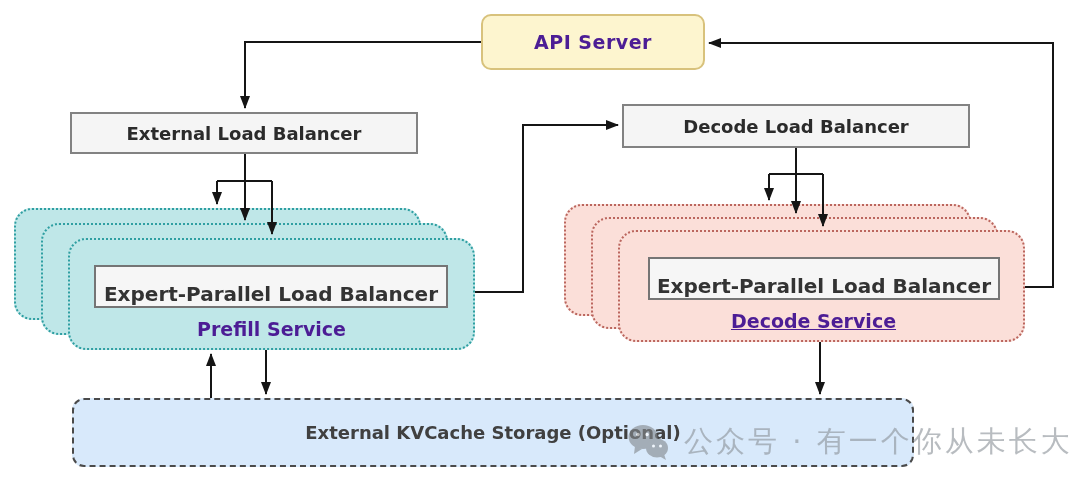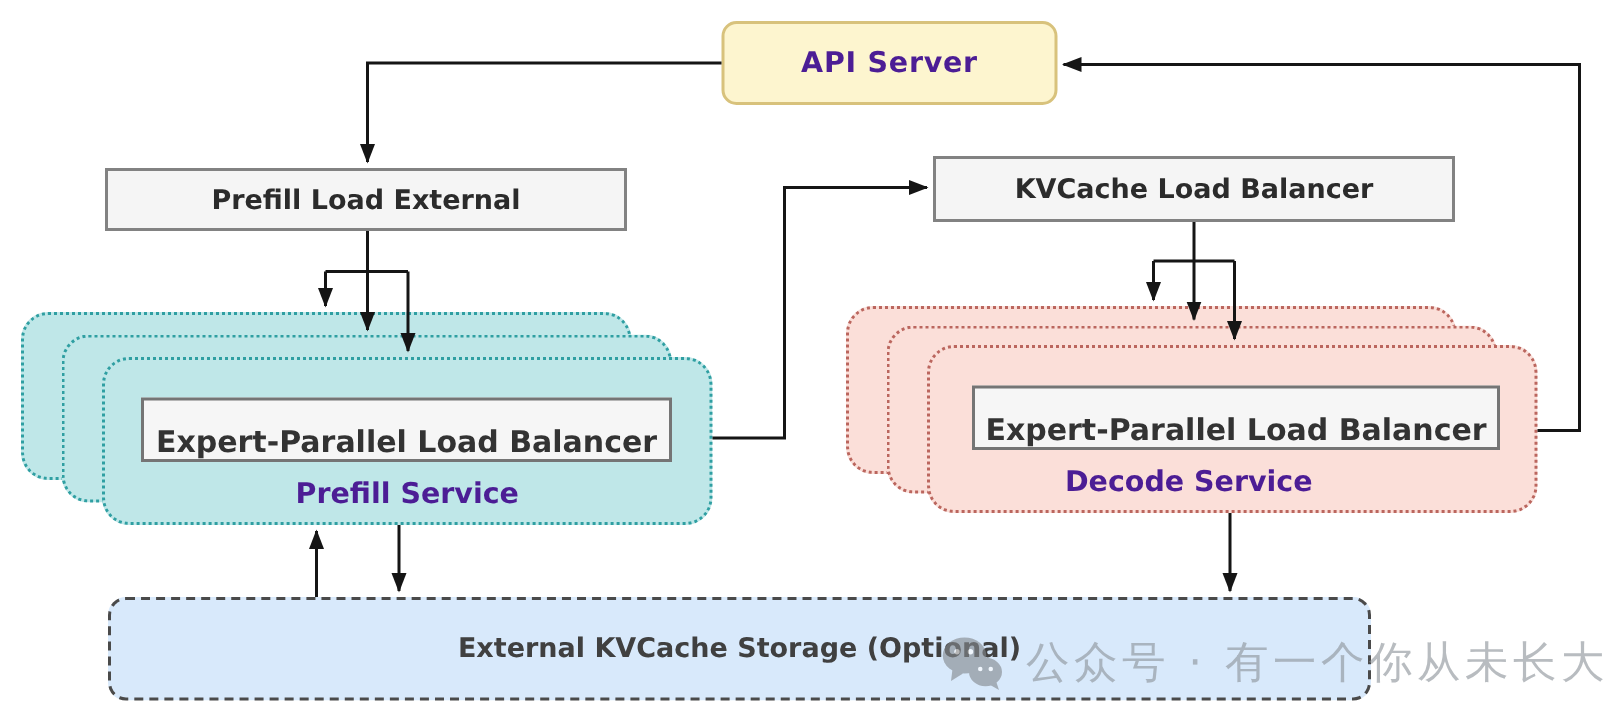--- a/index.html
+++ b/index.html
@@ -34,21 +34,21 @@
     display:flex; align-items:flex-end; justify-content:center;
     font-weight:bold; font-size:20px; color:#333333;
   }
   .eplb.prefill { left:94px;  top:265px; width:354px; height:43px; }
   .eplb.decode  { left:648px; top:257px; width:352px; height:43px; }
   .service-label {
     position:absolute; text-align:center; font-weight:bold;
     font-size:19px; color:#4c1d95;
   }
   .service-label.prefill { left:68px;  top:318px; width:407px; }
-  .service-label.decode  { left:589px; top:310px; width:407px; }
+  .service-label.decode  { left:610px; top:310px; width:407px;text-decoration:underline; }
   .kv {
     left:72px; top:398px; width:842px; height:69px;
     background:#d8e9fb; border:2px dashed #4a4a4a; border-radius:12px;
     font-size:18px; color:#404040;
   }
   svg.edges { position:absolute; left:0; top:0; pointer-events:none; }
   .watermark {
     position:absolute; left:627px; top:419px; height:46px;
     display:flex; align-items:center; gap:15px;
     color:rgba(140,147,153,0.62); font-size:29px; letter-spacing:3px;
@@ -71,24 +71,24 @@
 
   <div class="node kv">
     <span>External KVCache Storage (Optional)</span>
   </div>
 
   <div class="node api">
     <span>API Server</span>
   </div>
 
   <div class="node lb prefill-lb">
-    <span>Prefill Load External</span>
+    <span>External Load Balancer</span>
   </div>
   <div class="node lb decode-lb">
-    <span>KVCache Load Balancer</span>
+    <span>Decode Load Balancer</span>
   </div>
 
   <div class="eplb prefill">
     <span>Expert-Parallel Load Balancer</span>
   </div>
   <div class="service-label prefill">Prefill Service</div>
 
   <div class="eplb decode">
     <span>Expert-Parallel Load Balancer</span>
   </div>

